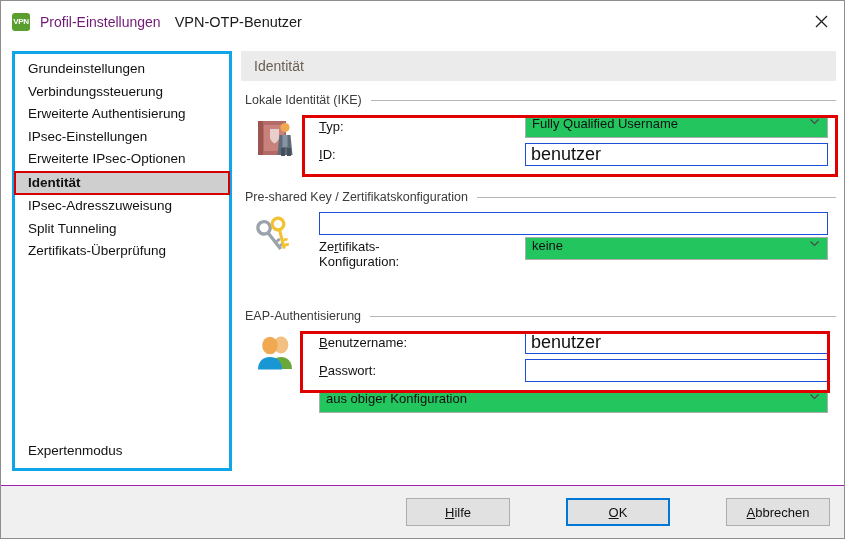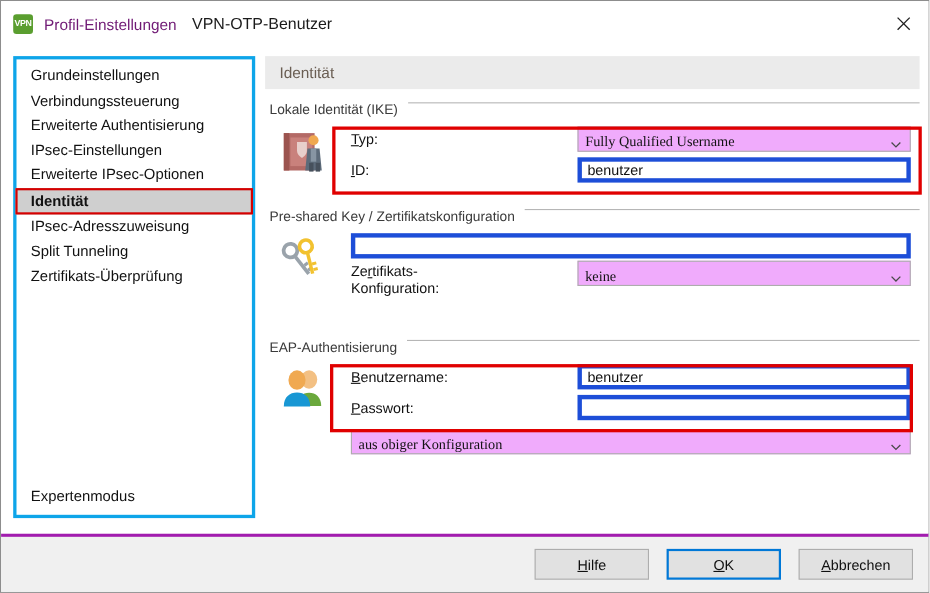--- a/index.html
+++ b/index.html
@@ -148,21 +148,21 @@
   }
 
   
   .group {
     position: relative;
     margin-top: 12px;
     padding-left: 4px;
   }
   .group-title {
     display: flex;
-    align-items: flex-start;
+    align-items: center;
     font-size: 12.5px;
     color: #3b3b3b;
     white-space: nowrap;
   }
   .group-title .gt-label { padding-right: 9px; }
   .group-title .gt-rule {
     flex: 1 1 auto;
     height: 1px;
     background: #b6b6b6;
   }
@@ -196,71 +196,71 @@
   }
   .field-label.two-line {
     line-height: 15px;
     align-self: flex-start;
     padding-top: 2px;
   }
 
   input.txt {
     flex: 1 1 auto;
     height: 23px;
-    border: 4px solid #1d4ed8;
+    border: 1px solid #1d4ed8;
     background: #ffffff;
     font-family: "Liberation Sans", sans-serif;
-    font-size: 13px;
+    font-size: 18px;
     color: #111111;
     padding: 0 5px;
     box-sizing: border-box;
     outline: none;
     margin-right: 8px;
   }
 
   .combo {
     flex: 1 1 auto;
     height: 23px;
-    background: #f0abfc;
+    background: #22c55e;
     border: 1px solid #adadad;
     box-sizing: border-box;
     display: flex;
-    align-items: flex-end;
+    align-items: flex-start;
     justify-content: space-between;
     padding: 0 7px 0 6px;
     font-size: 13px;
     color: #121212;
     cursor: pointer;
     margin-right: 8px;
     user-select: none;
-    font-family: Liberation Serif, serif;
   }
   .chev {
     width: 11px; height: 11px;
     flex: 0 0 11px;
   }
 
   
   .redbox {
     position: absolute;
     border: 3px solid #e00000;
     pointer-events: none;
     box-sizing: border-box;
   }
 
   
   #footer {
     flex: 0 0 53px;
     background: #f0f0f0;
-    border-top: 3px solid #a21caf;
+    border-top: 1px solid #a21caf;
     display: flex;
     align-items: center;
     justify-content: flex-end;
     padding-right: 14px;
     box-sizing: border-box;
+    gap: 40px;
   }
   .btn {
     width: 104px;
     height: 28px;
     background: #e1e1e1;
     border: 1px solid #adadad;
     font-family: "Liberation Sans", sans-serif;
     font-size: 13px;
     color: #101010;
     margin-left: 16px;

